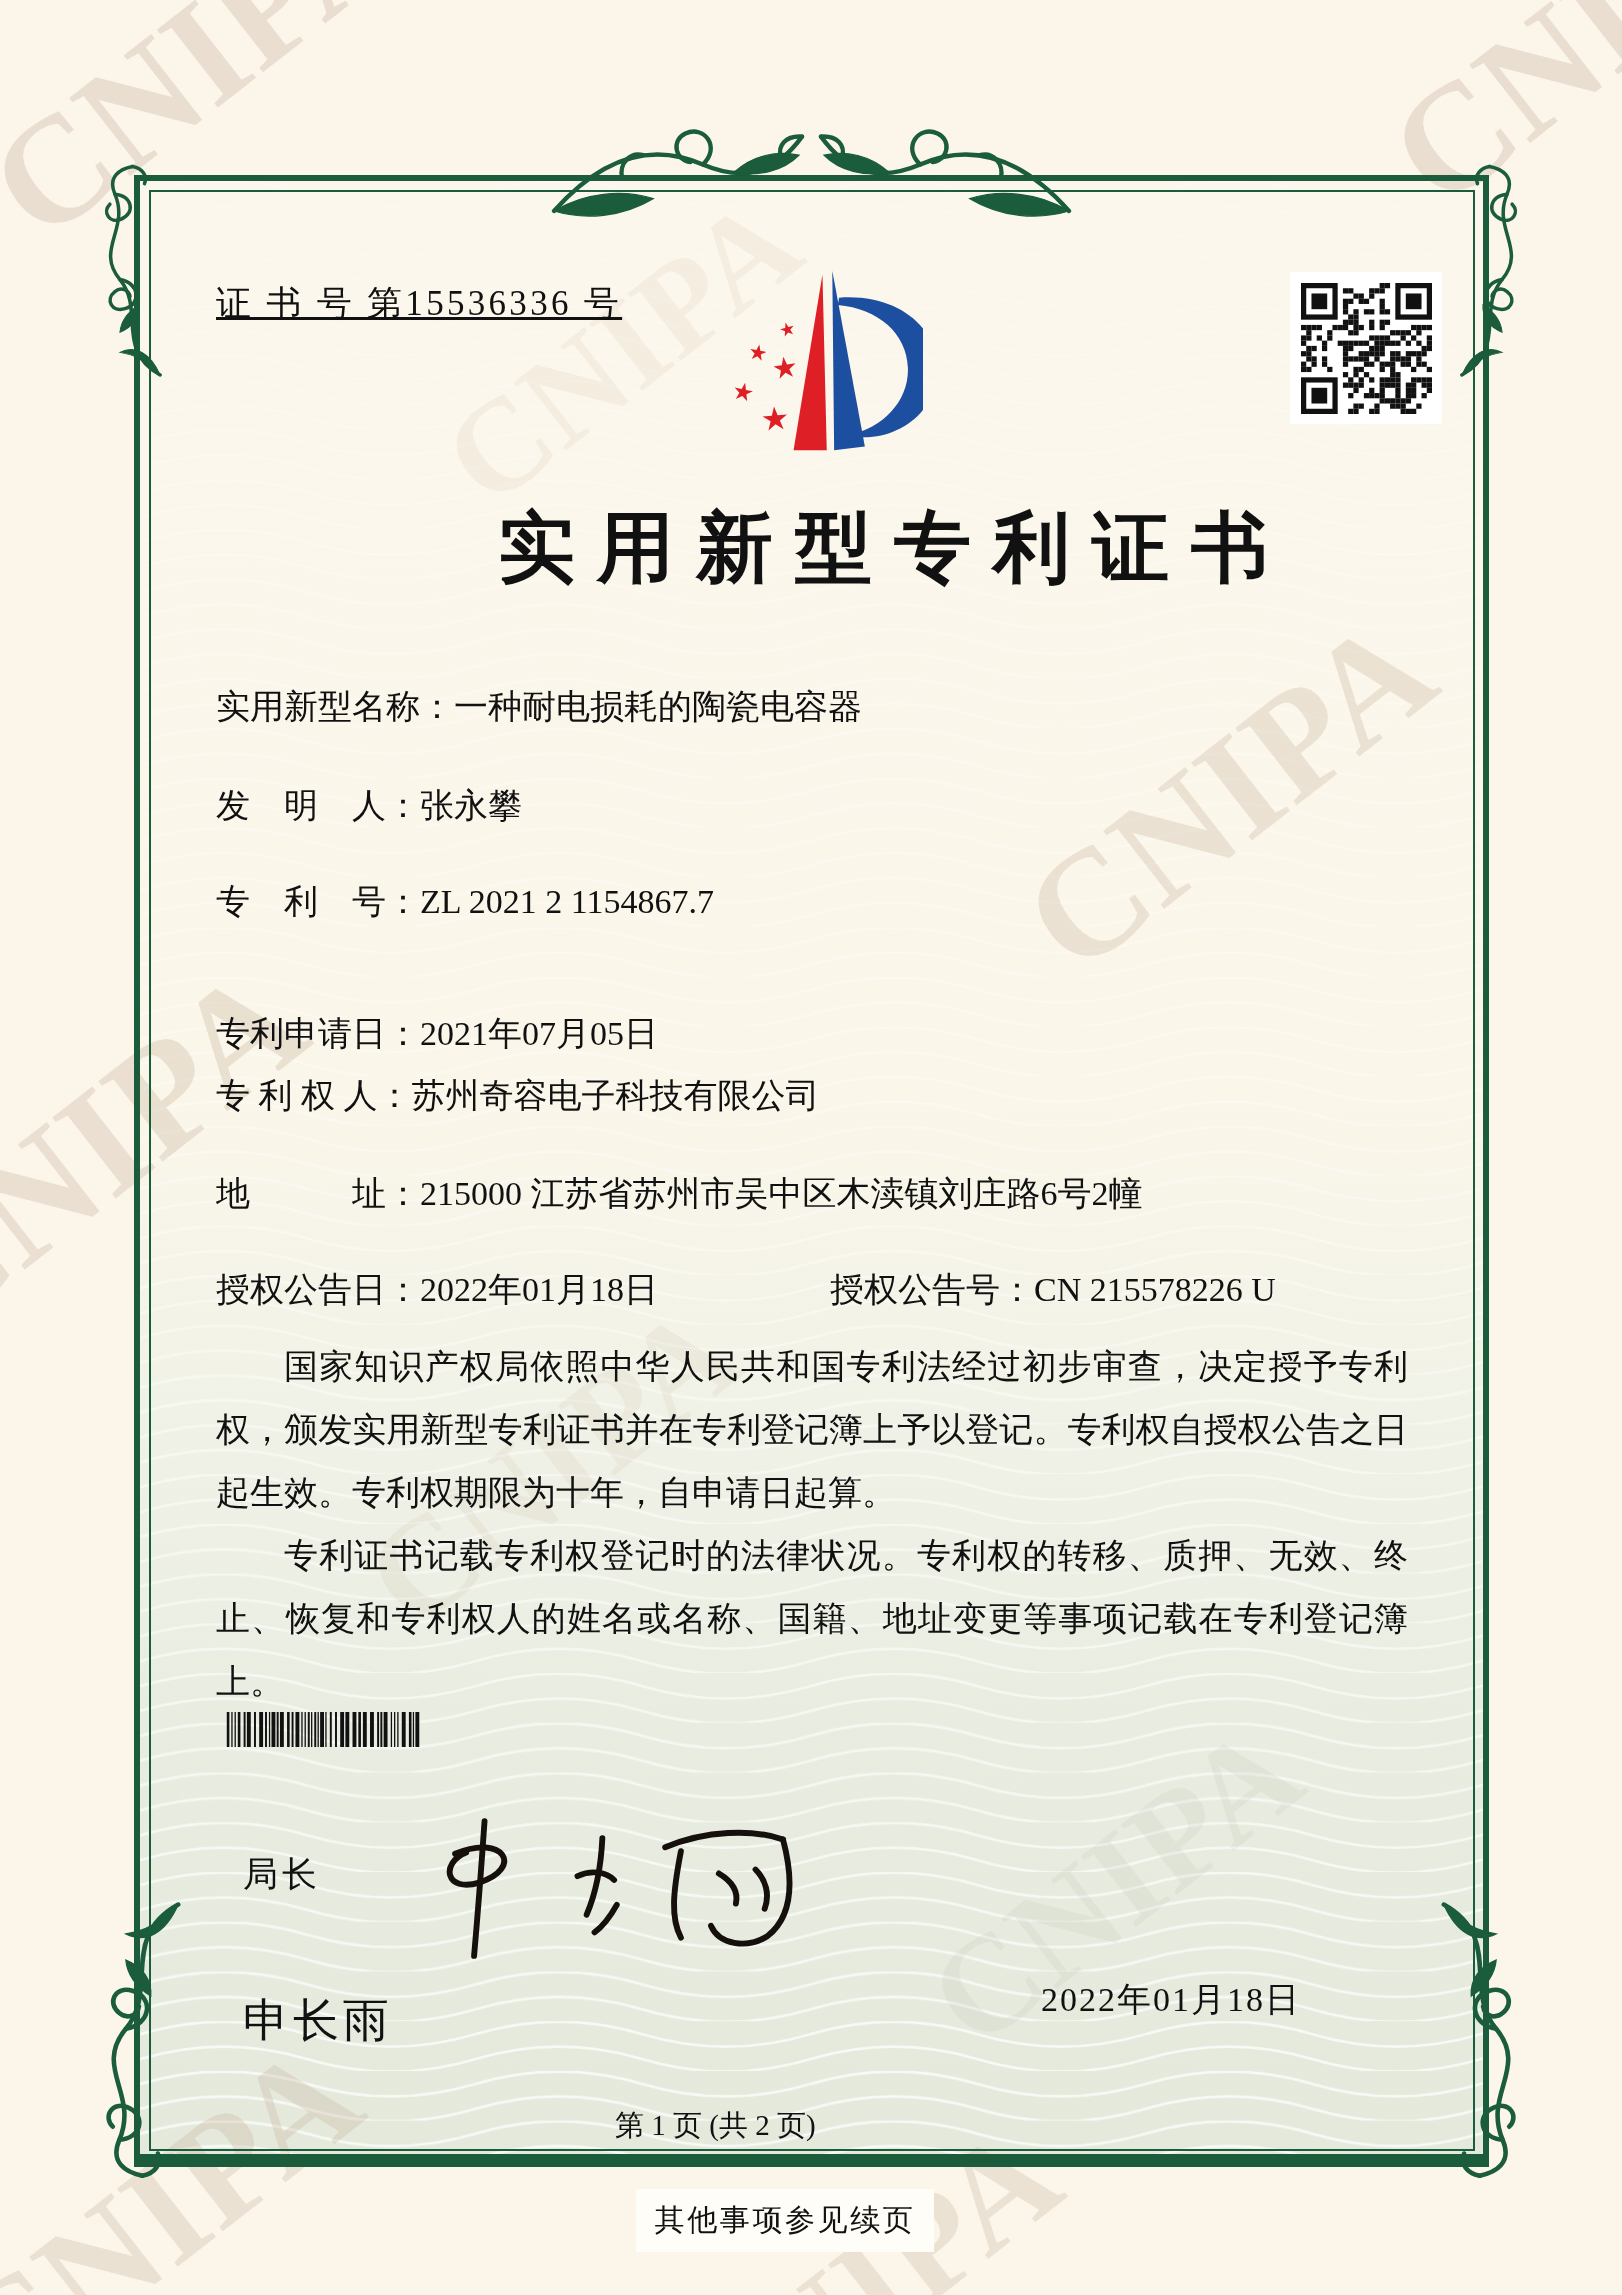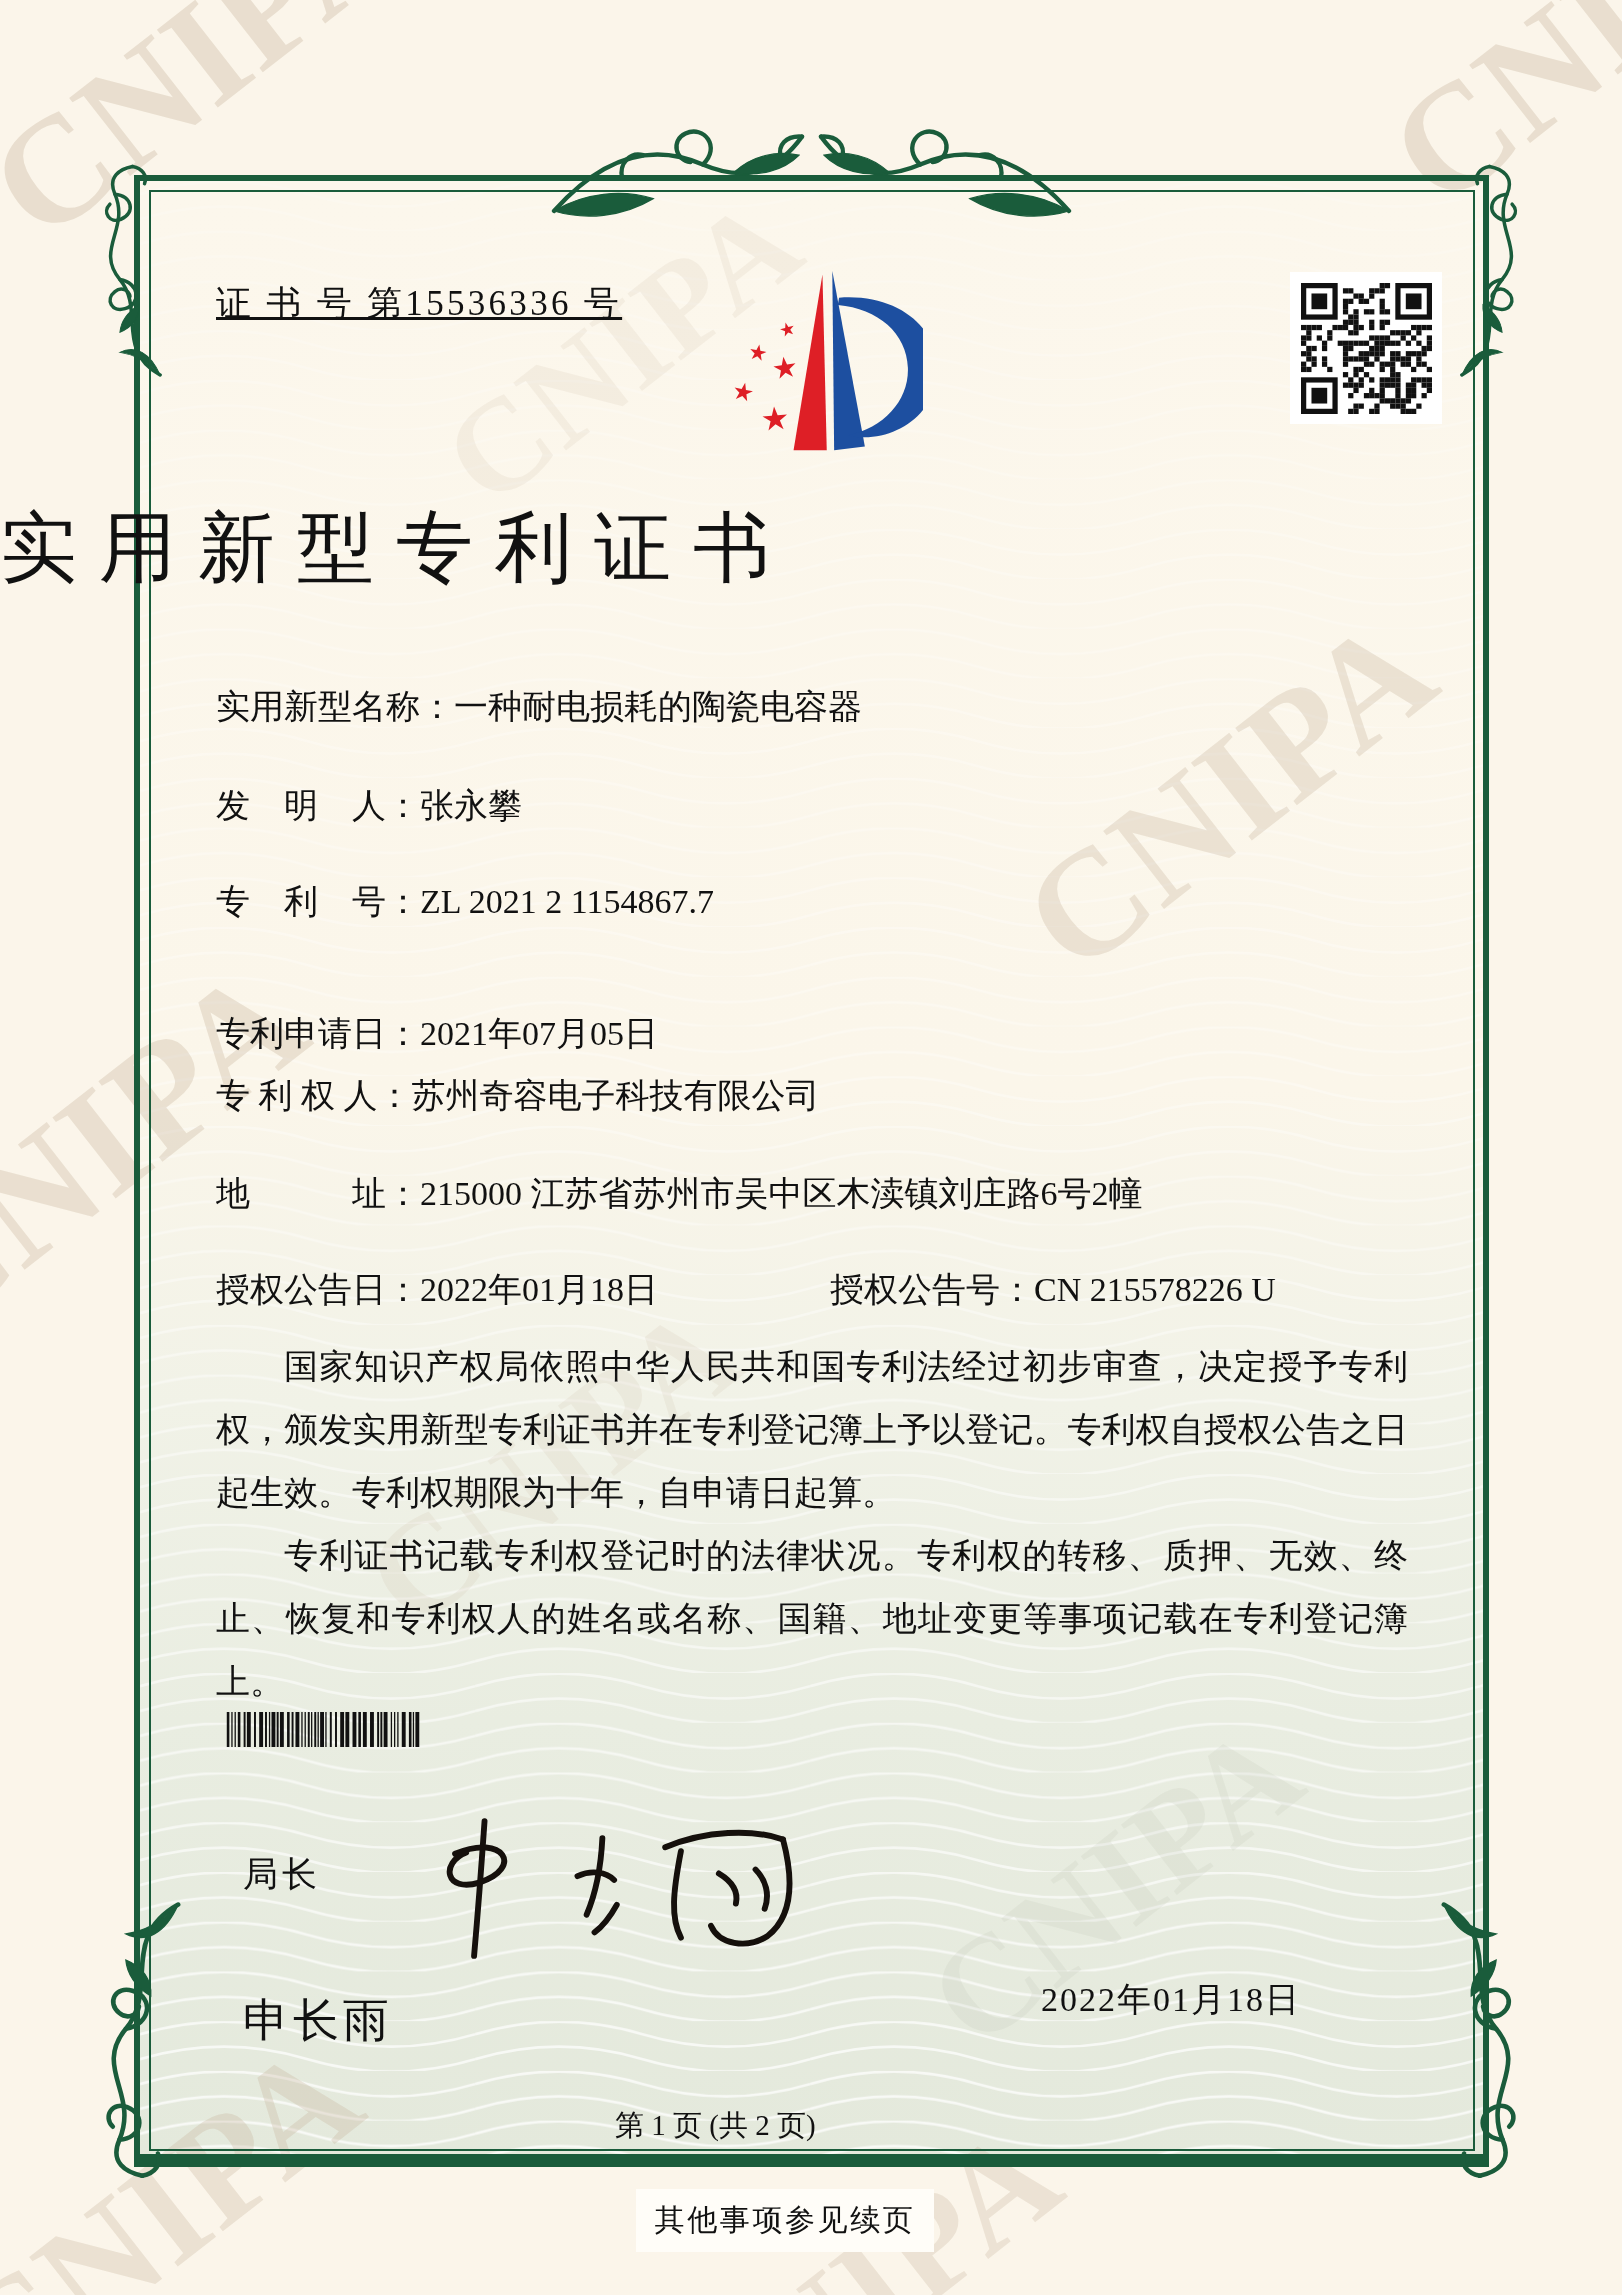--- a/index.html
+++ b/index.html
@@ -16,21 +16,21 @@
   
   .green{background:#1a5c3b;}
   #frame-top{left:134px;top:175px;width:1355px;height:5.9px;}
   #frame-left{left:134px;top:175px;width:5.9px;height:1985px;}
   #frame-right{left:1483px;top:175px;width:5.9px;height:1985px;}
   #frame-inner{left:149px;top:190px;width:1322px;height:1957px;border:2px solid #1a5c3b;background:transparent;}
   #frame-bottom-band{left:134px;top:2154px;width:1355px;height:13px;}
   
   .cjk{font-family:"Liberation Serif","DejaVu Serif",serif;}
   #cert-no{left:216px;top:280px;font-size:35px;letter-spacing:3.3px;text-decoration:underline;}
-  #title{left:0;top:497px;width:1290px;text-align:left;font-size:77px;font-weight:normal;letter-spacing:22px;}
+  #title{left:0;top:497px;width:1290px;text-align:right;font-size:77px;font-weight:bold;letter-spacing:22px;}
   .row{left:216px;width:1243px;font-size:34px;white-space:nowrap;}
   .row .lab,.row .val{display:inline;text-align:center;}
   #row6b{left:830px;}
   .para{left:216px;width:1192px;font-size:34px;line-height:1.85;text-align:justify;text-indent:2em;}
   #barcode-box{left:226px;top:1712px;width:196px;height:35px;}
   #issuer-title{left:243px;top:1851px;font-size:35px;letter-spacing:3.9px;}
   #issuer-name{left:243px;top:1990px;font-size:46px;letter-spacing:3.9px;}
   #sig-svg{left:406px;top:1813px;}
   #grant-date{left:942px;top:1977px;width:458px;text-align:center;font-size:34px;letter-spacing:2px;}
   #page-info{left:615px;top:2106px;width:327px;text-align:left;font-size:29px;}

